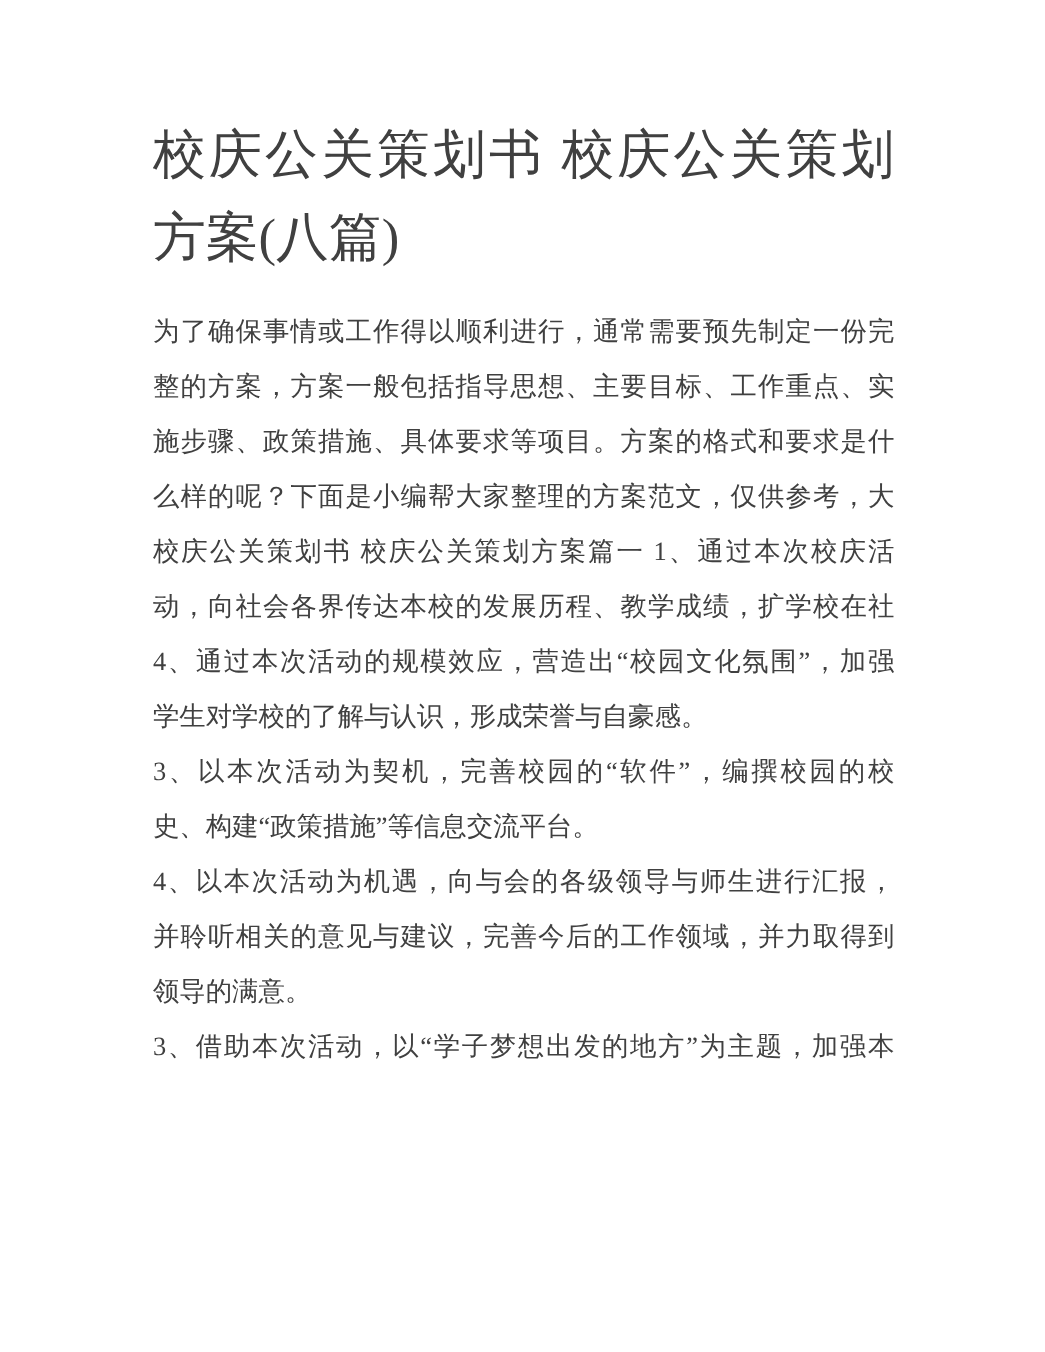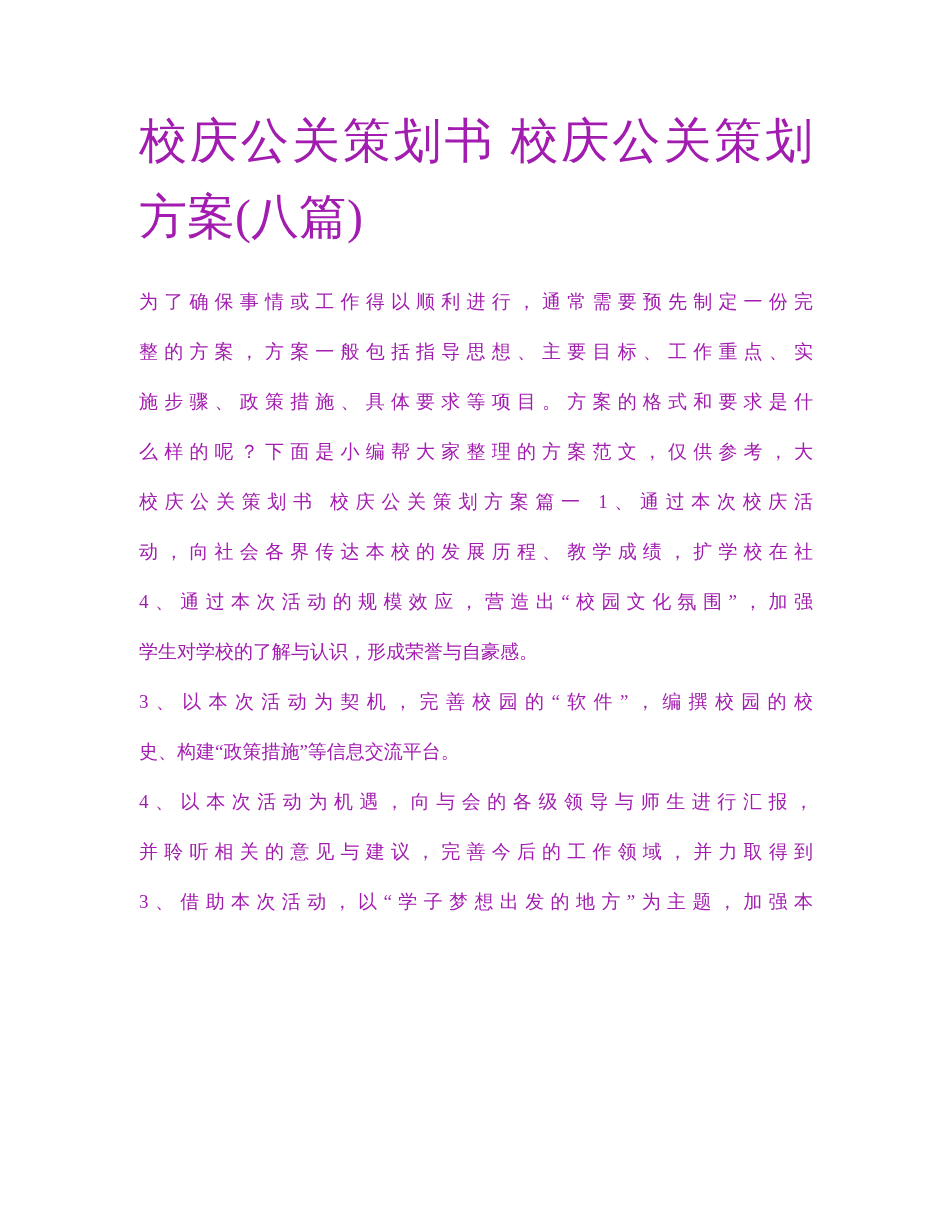--- a/index.html
+++ b/index.html
@@ -7,40 +7,40 @@
     padding: 0;
     background: #ffffff;
   }
   .page {
     position: relative;
     width: 950px;
     height: 1229px;
     background: #ffffff;
     overflow: hidden;
     font-family: "Liberation Serif", "DejaVu Serif", serif;
-    color: #a21caf;
+    color: #404040;
   }
   .title-block {
     position: absolute;
     left: 139px;
     top: 103px;
     width: 674px;
     font-size: 48px;
     font-weight: 400;
   }
   .title-block .line {
     height: 76px;
     line-height: 76px;
   }
   .body-block {
     position: absolute;
     left: 139px;
     top: 277px;
     width: 674px;
-    font-size: 19px;
+    font-size: 24px;
     font-weight: 400;
   }
   .body-block .line {
     height: 50px;
     line-height: 50px;
   }
   .line {
     text-align: justify;
     text-align-last: left;
     overflow: hidden;
@@ -64,15 +64,16 @@
       <div class="line stretch">施步骤、政策措施、具体要求等项目。方案的格式和要求是什</div>
       <div class="line stretch">么样的呢？下面是小编帮大家整理的方案范文，仅供参考，大</div>
       <div class="line stretch">校庆公关策划书 校庆公关策划方案篇一 1、通过本次校庆活</div>
       <div class="line stretch">动，向社会各界传达本校的发展历程、教学成绩，扩学校在社</div>
       <div class="line stretch">4、通过本次活动的规模效应，营造出“校园文化氛围”，加强</div>
       <div class="line">学生对学校的了解与认识，形成荣誉与自豪感。</div>
       <div class="line stretch">3、以本次活动为契机，完善校园的“软件”，编撰校园的校</div>
       <div class="line">史、构建“政策措施”等信息交流平台。</div>
       <div class="line stretch">4、以本次活动为机遇，向与会的各级领导与师生进行汇报，</div>
       <div class="line stretch">并聆听相关的意见与建议，完善今后的工作领域，并力取得到</div>
+      <div class="line">领导的满意。</div>
       <div class="line stretch">3、借助本次活动，以“学子梦想出发的地方”为主题，加强本</div>
     </div>
 </div>
 
 </body></html>

